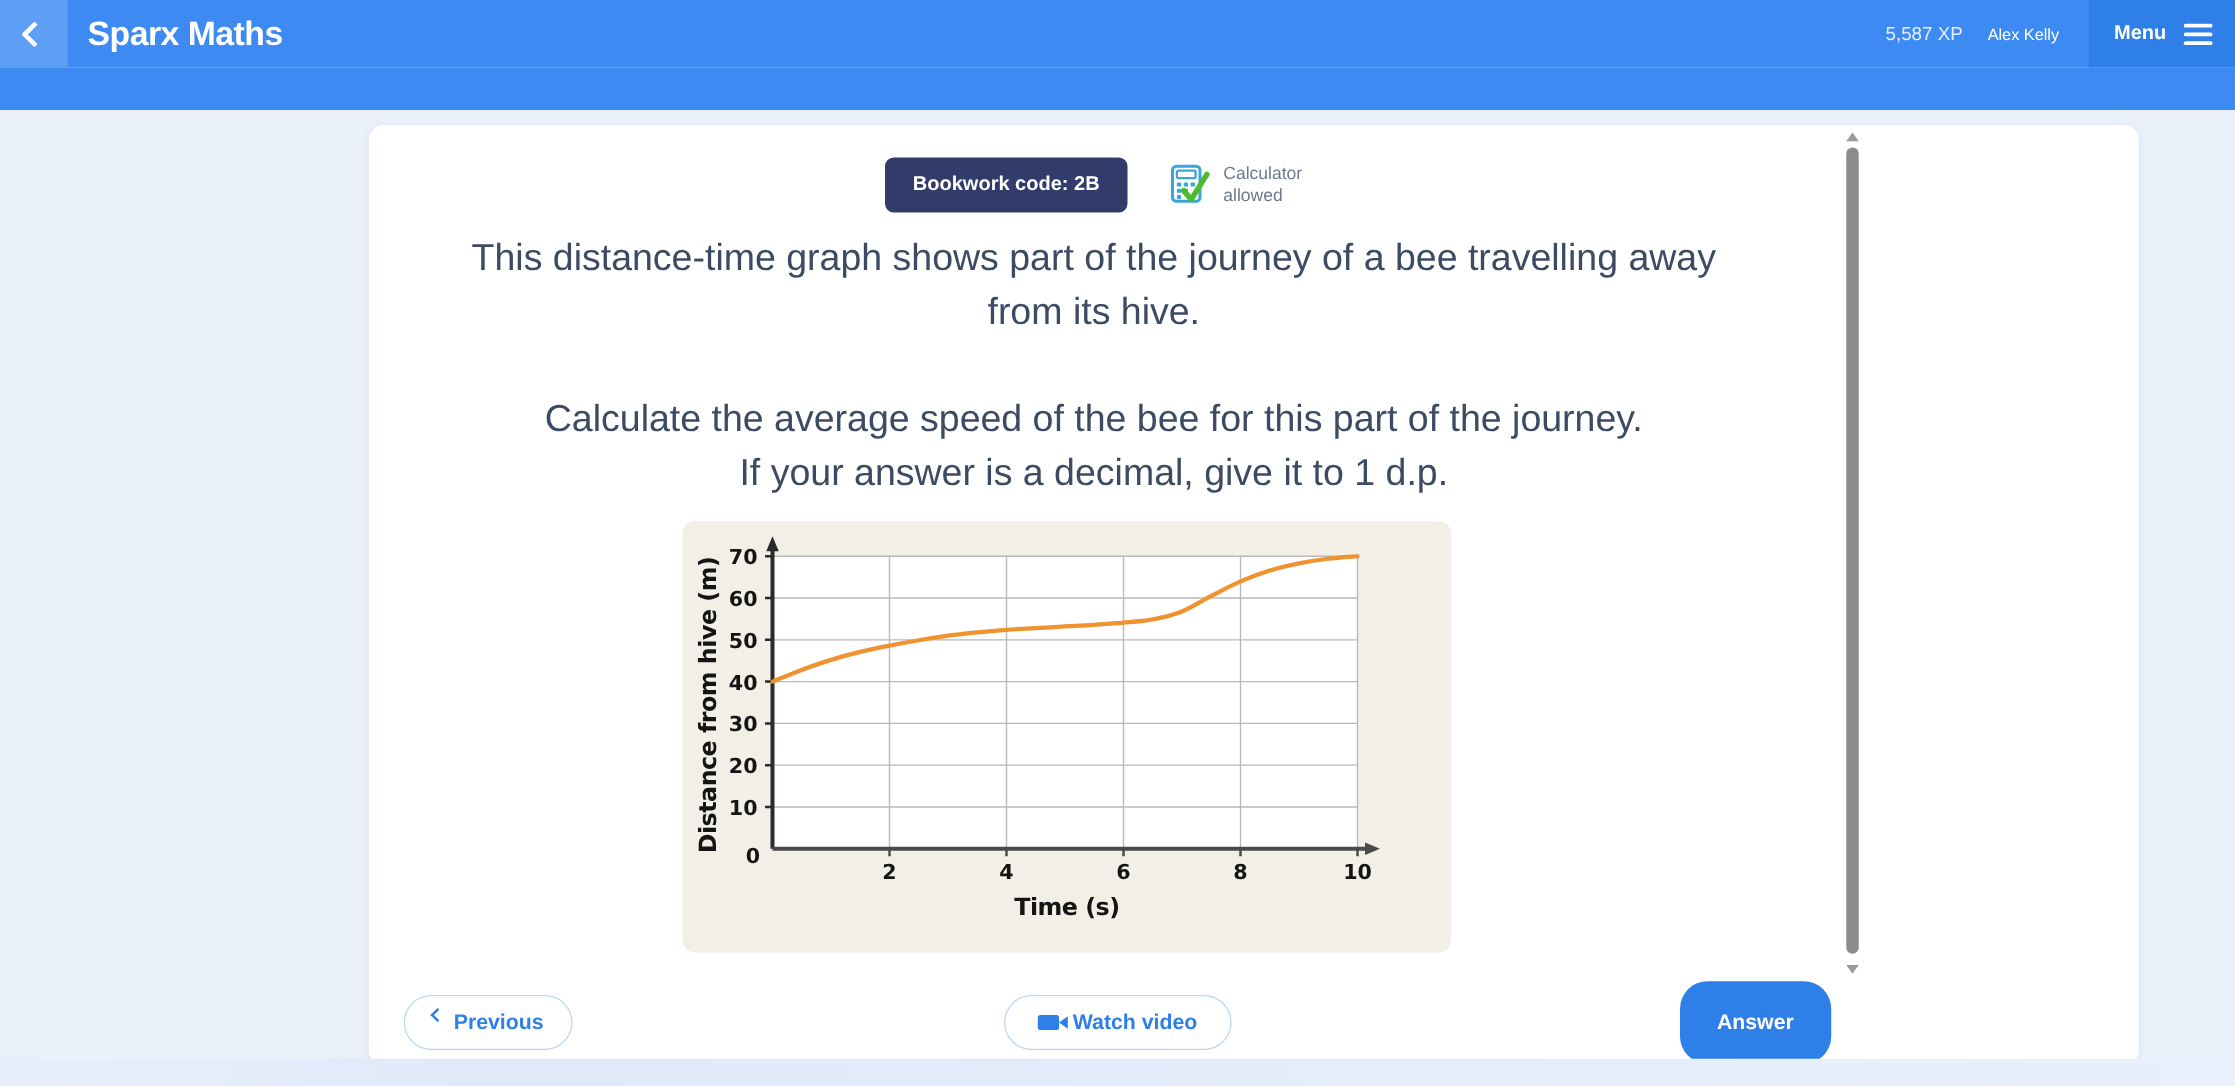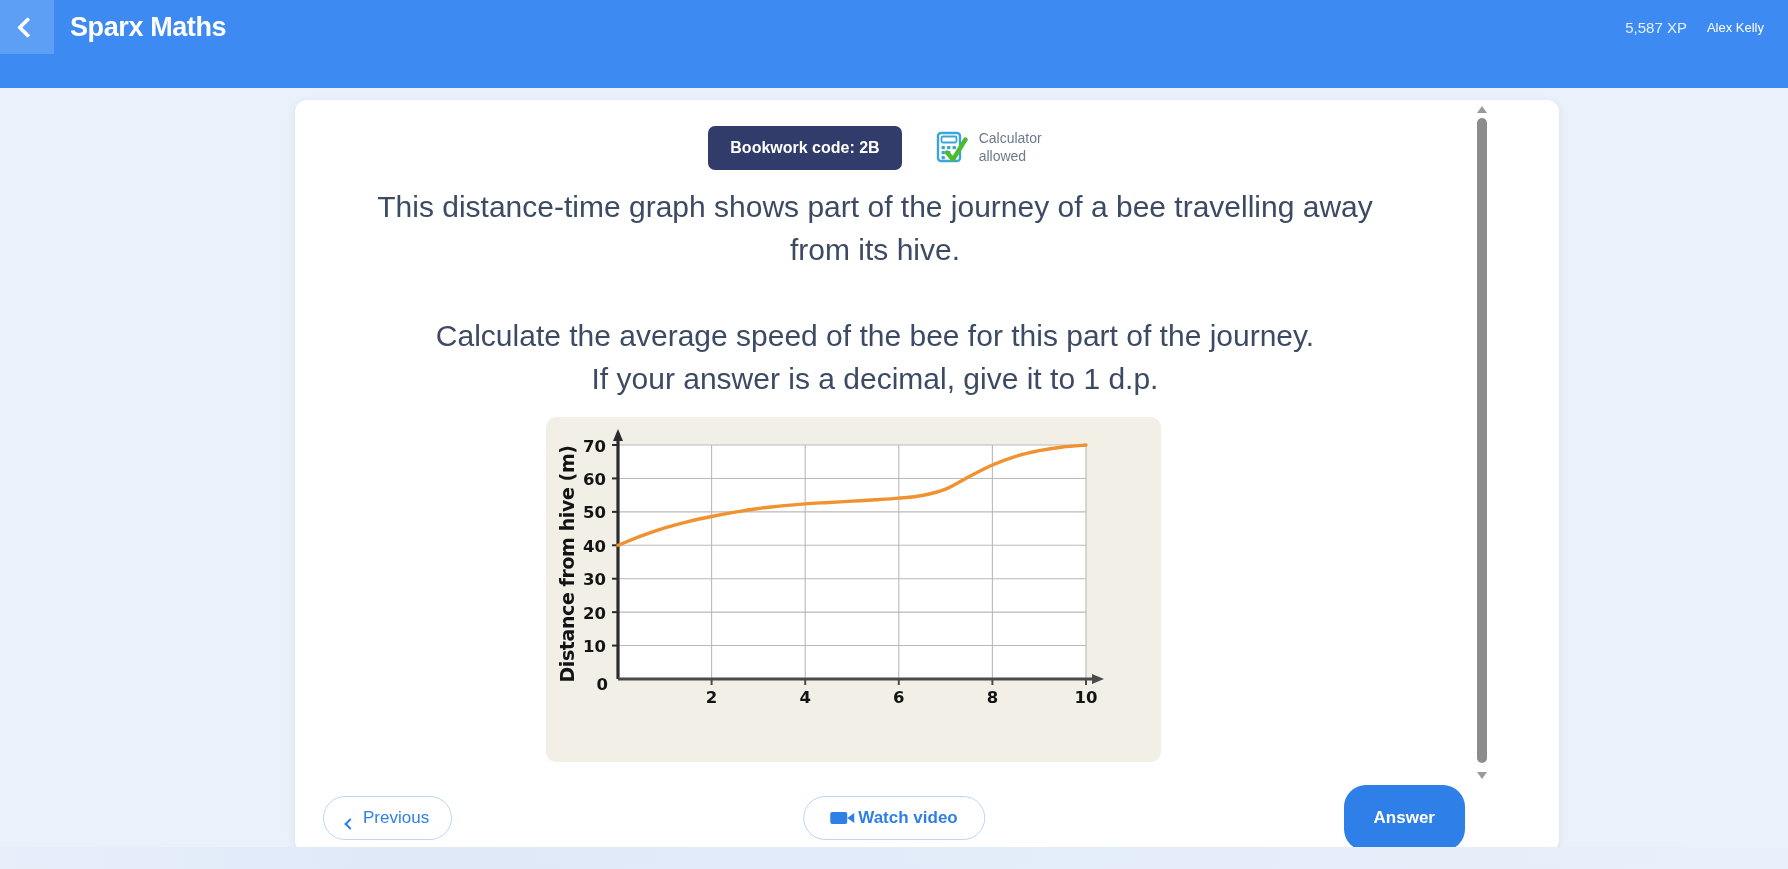--- a/index.html
+++ b/index.html
@@ -58,21 +58,21 @@
   }
   .tab.done { background:#2ecc71; color:#fff; display:flex; align-items:center; gap:9px;
               border-radius:8px; padding:12px 18px 13px 18px; }
   .tab.current { background:#323c6b; color:#fff; border-radius:8px 8px 6px 6px;
                  padding:14px 22px 16px 22px; font-size:17px; }
   .tick { width:15px; height:9px; border-left:3px solid #fff; border-bottom:3px solid #fff;
           transform: rotate(-45deg); margin-top:-4px; }
 
   
   .card {
-    position:absolute; left:295px; top:100px; width:1264px; height:752px;
+    position:absolute; left:295px; top:100px; width:1416px; height:752px;
     background:#fff; border-radius:12px;
     box-shadow:0 2px 8px rgba(60,90,140,.10);
     overflow:hidden;
   }
   .card-body { position:absolute; left:0; top:0; width:1198px; height:684px; }
   .scrolltrack {
     position:absolute; right:4px; top:4px; width:14px; height:678px;
     background:#fff;
   }
   .sb-arrow { position:absolute; left:2px; width:10px; height:8px; cursor:pointer; }
@@ -129,22 +129,22 @@
   .plotsvg { position:absolute; left:0; top:0; }
 
   
   .footer {
     position:absolute; left:0; bottom:0; width:1198px; height:68px;
     background:#fff; display:flex; align-items:center;
   }
   .btn-prev {
     position:absolute; left:28px; background:#fff; color:#2f7fe8;
     border:1.6px solid #bcd6f5; border-radius:22px;
-    font-size:17px; font-weight:normal; padding:11px 22px;
-    display:flex; align-items:flex-end; gap:9px; cursor:pointer;
+    font-size:17px; font-weight:bold; padding:11px 22px;
+    display:flex; align-items:flex-start; gap:9px; cursor:pointer;
   }
   .mini-chev {
     width:8px;height:8px;border-left:2.6px solid #2f7fe8;border-bottom:2.6px solid #2f7fe8;
     transform:rotate(45deg);
   }
   .btn-video {
     position:absolute; left:50%; transform:translateX(-50%);
     background:#fff; color:#2f7fe8; border:1.6px solid #bcd6f5; border-radius:22px;
     font-size:17px; font-weight:bold; padding:11px 26px;
     display:flex; align-items:center; gap:11px; cursor:pointer;
@@ -173,20 +173,28 @@
 <div id="root">
 
   <div class="header">
     <div class="header-back">
       <div class="chev-left"></div>
     </div>
     <div class="brand">Sparx Maths</div>
     <div class="header-right">
       <div class="xp">5,587 XP</div>
       <div class="uname">Alex Kelly</div>
+      <div class="menu-box">
+        <div class="menu-label">Menu</div>
+        <div class="burger">
+          <span></span>
+            <span></span>
+            <span></span>
+        </div>
+      </div>
     </div>
   </div>
 
   <div class="tabstrip"></div>
 
 
   <div class="card">
 
     <div class="card-body">
 
@@ -290,20 +298,21 @@
             <text x="165.6" y="286">2</text>
             <text x="259.2" y="286">4</text>
             <text x="352.8" y="286">6</text>
             <text x="446.4" y="286">8</text>
             <text x="540" y="286">10</text>
           </g>
 
           <path id="curve" fill="none" stroke="#f0922f" stroke-width="3.4" stroke-linecap="round" stroke-linejoin="round" d="M 72.00 128.29 C 75.90 126.73, 87.60 121.82, 95.40 118.93 C 103.20 116.03, 111.00 113.30, 118.80 110.90 C 126.60 108.51, 134.40 106.45, 142.20 104.55 C 150.00 102.66, 157.80 101.10, 165.60 99.54 C 173.40 97.98, 181.20 96.53, 189.00 95.19 C 196.80 93.85, 204.60 92.57, 212.40 91.51 C 220.20 90.46, 228.00 89.62, 235.80 88.84 C 243.60 88.06, 251.40 87.39, 259.20 86.83 C 267.00 86.28, 274.80 85.94, 282.60 85.50 C 290.40 85.05, 298.20 84.61, 306.00 84.16 C 313.80 83.71, 321.60 83.32, 329.40 82.82 C 337.20 82.32, 345.00 81.88, 352.80 81.15 C 360.60 80.43, 368.40 79.98, 376.20 78.48 C 384.00 76.97, 391.80 75.25, 399.60 72.13 C 407.40 69.01, 415.20 63.77, 423.00 59.76 C 430.80 55.75, 438.60 51.46, 446.40 48.06 C 454.20 44.66, 462.00 41.76, 469.80 39.37 C 477.60 36.97, 485.40 35.24, 493.20 33.68 C 501.00 32.12, 508.80 30.95, 516.60 30.01 C 524.40 29.06, 536.10 28.33, 540.00 28.00"></path>
         </svg>
 
+        <div class="axis-xlabel">Time (s)</div>
       </div>
 
       <div class="scrolltrack">
         <div class="sb-arrow up">
             <div class="tri"></div>
           </div>
         <div class="sb-thumb"></div>
         <div class="sb-arrow down">
             <div class="tri"></div>
           </div>

